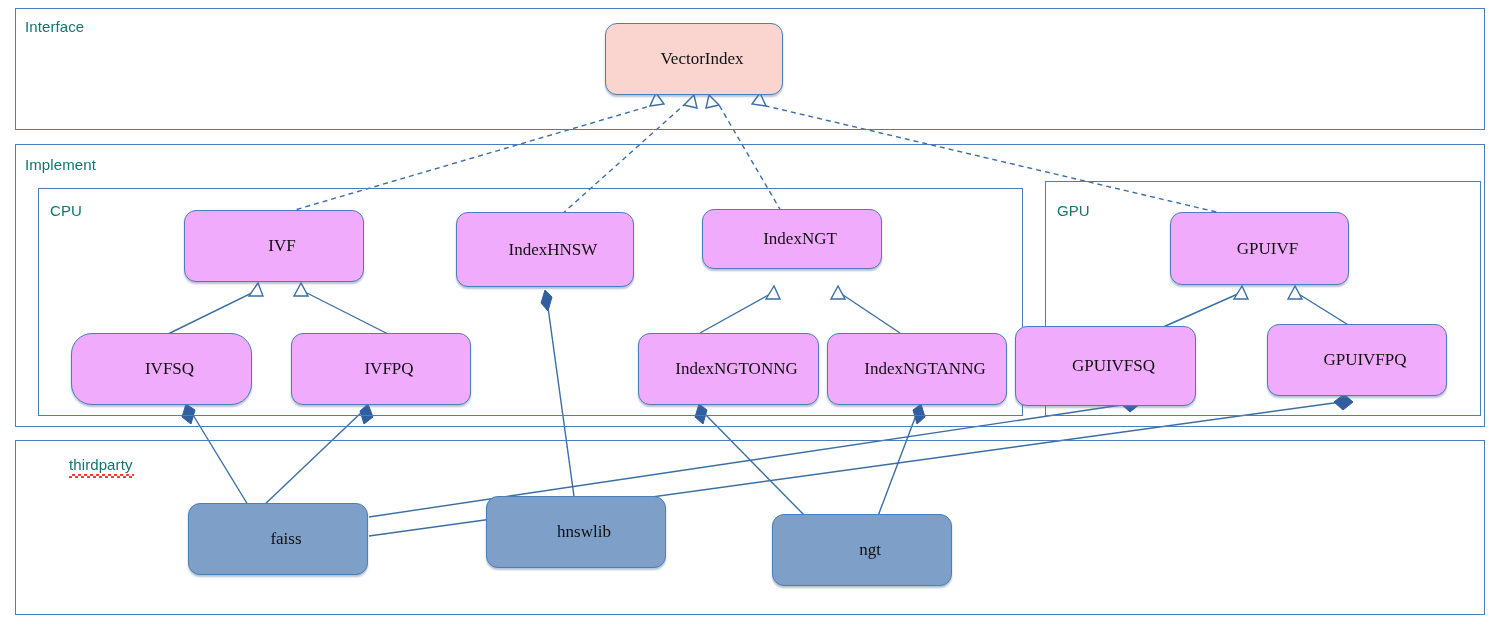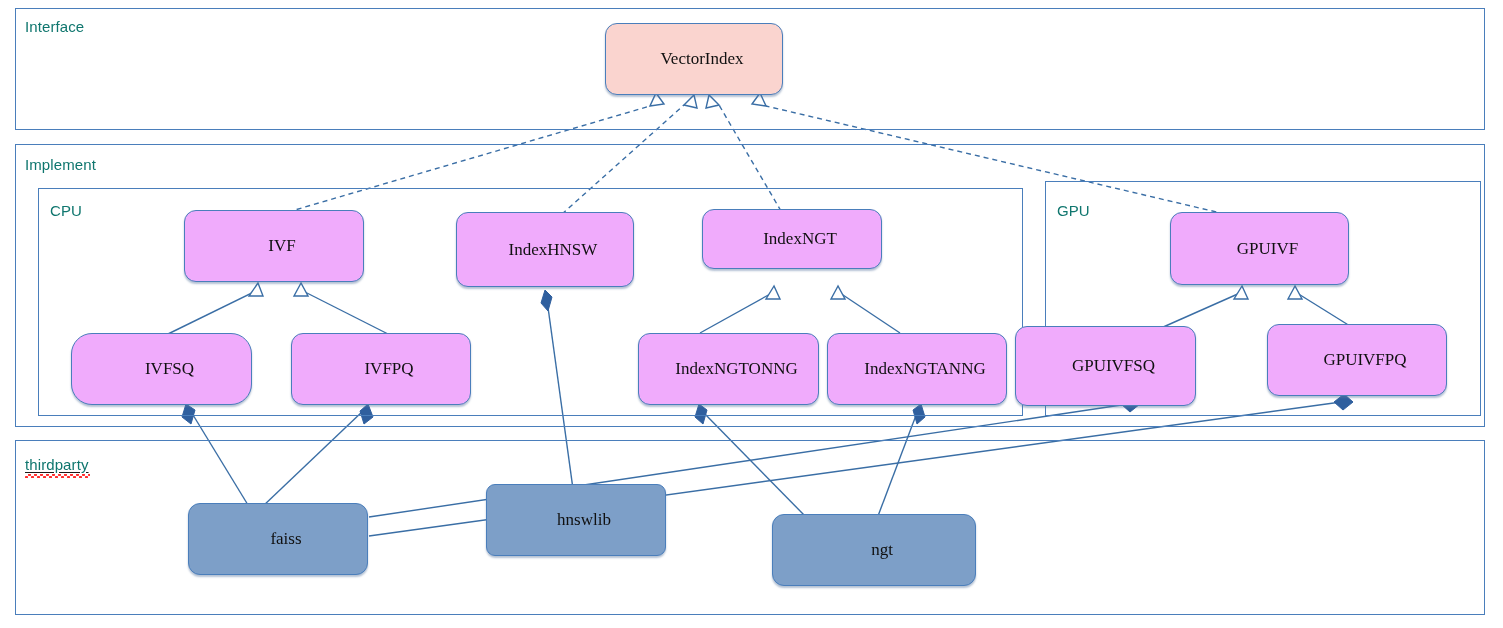--- a/index.html
+++ b/index.html
@@ -35,23 +35,23 @@
   }
   .container-label {
     position: absolute;
     font-family: "Liberation Sans", sans-serif;
     font-size: 15px;
     color: #0f766e;
     white-space: nowrap;
     letter-spacing: 0.1px;
   }
   .container-label.spell {
-    text-decoration: underline;
     text-decoration-color: #1a1a1a;
     text-underline-offset: 2px;
+    margin-left: 44px;
   }
   .container-label.spell::after {
     content: "";
     position: absolute;
     left: 0;
     right: -1px;
     bottom: -5px;
     height: 4px;
     background-image:
       radial-gradient(circle at 1.5px 3.4px, #ff2f2f 1.3px, rgba(255,255,255,0) 1.6px),
@@ -168,17 +168,17 @@
   <div class="node impl" style="left:827px; top:333px; width:180px; height:72px;">IndexNGTANNG</div>
 
   <div class="node impl" style="left:1170px; top:212px; width:179px; height:73px;">GPUIVF</div>
 
   <div class="node impl" style="left:1015px; top:326px; width:181px; height:80px;">GPUIVFSQ</div>
 
   <div class="node thirdp" style="left:188px; top:503px; width:180px; height:72px;">faiss</div>
 
   <div class="node impl" style="left:1267px; top:324px; width:180px; height:72px;">GPUIVFPQ</div>
 
-  <div class="node thirdp" style="left:486px; top:484px; width:180px; height:72px;border-radius:9px;">hnswlib</div>
+  <div class="node thirdp" style="left:486px; top:496px; width:180px; height:72px;">hnswlib</div>
 
-  <div class="node thirdp" style="left:772px; top:514px; width:204px; height:72px;">ngt</div>
+  <div class="node thirdp" style="left:772px; top:514px; width:180px; height:72px;">ngt</div>
 
 </div>
 
 </body></html>

